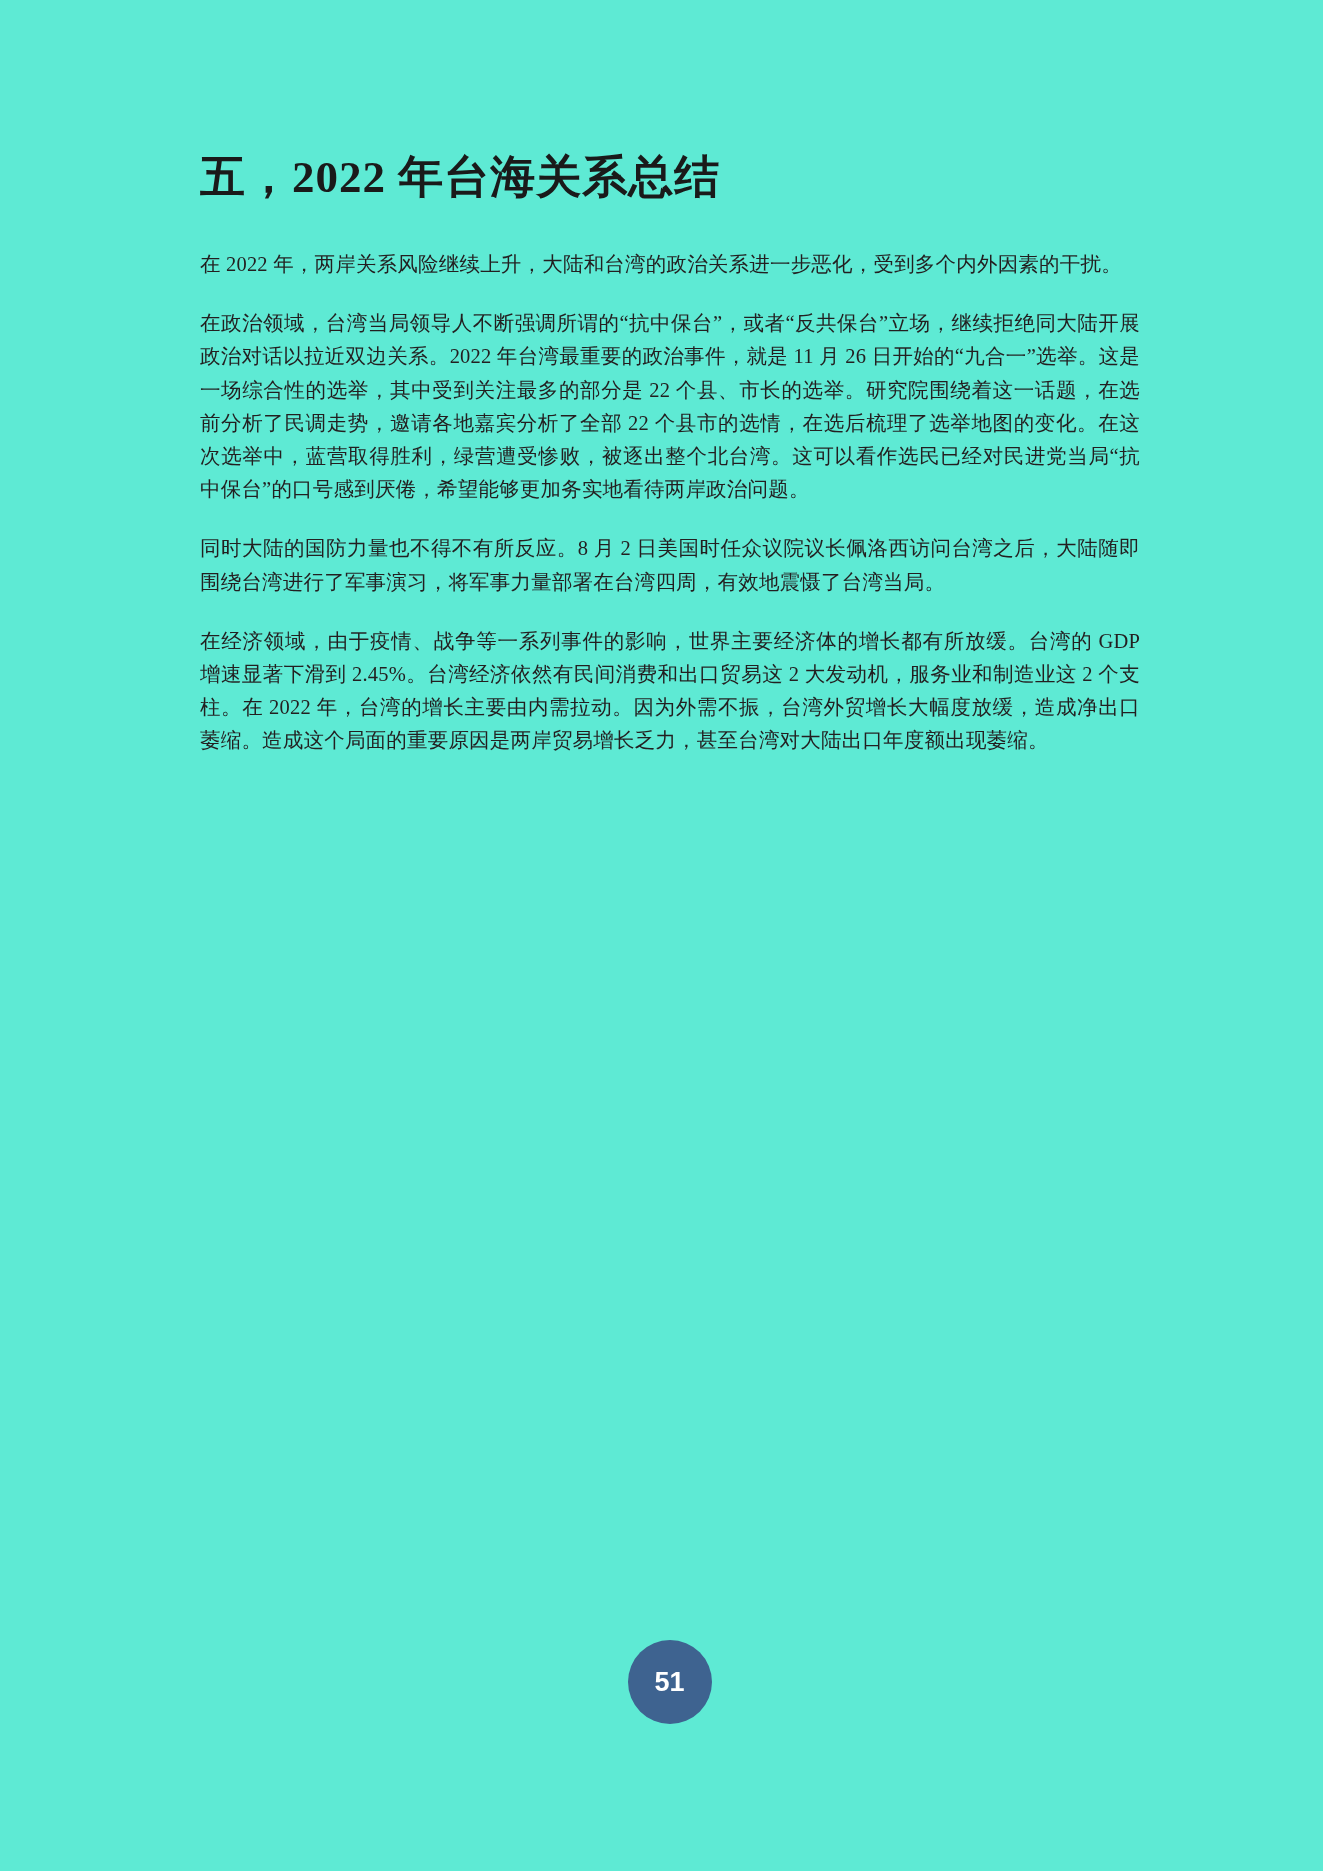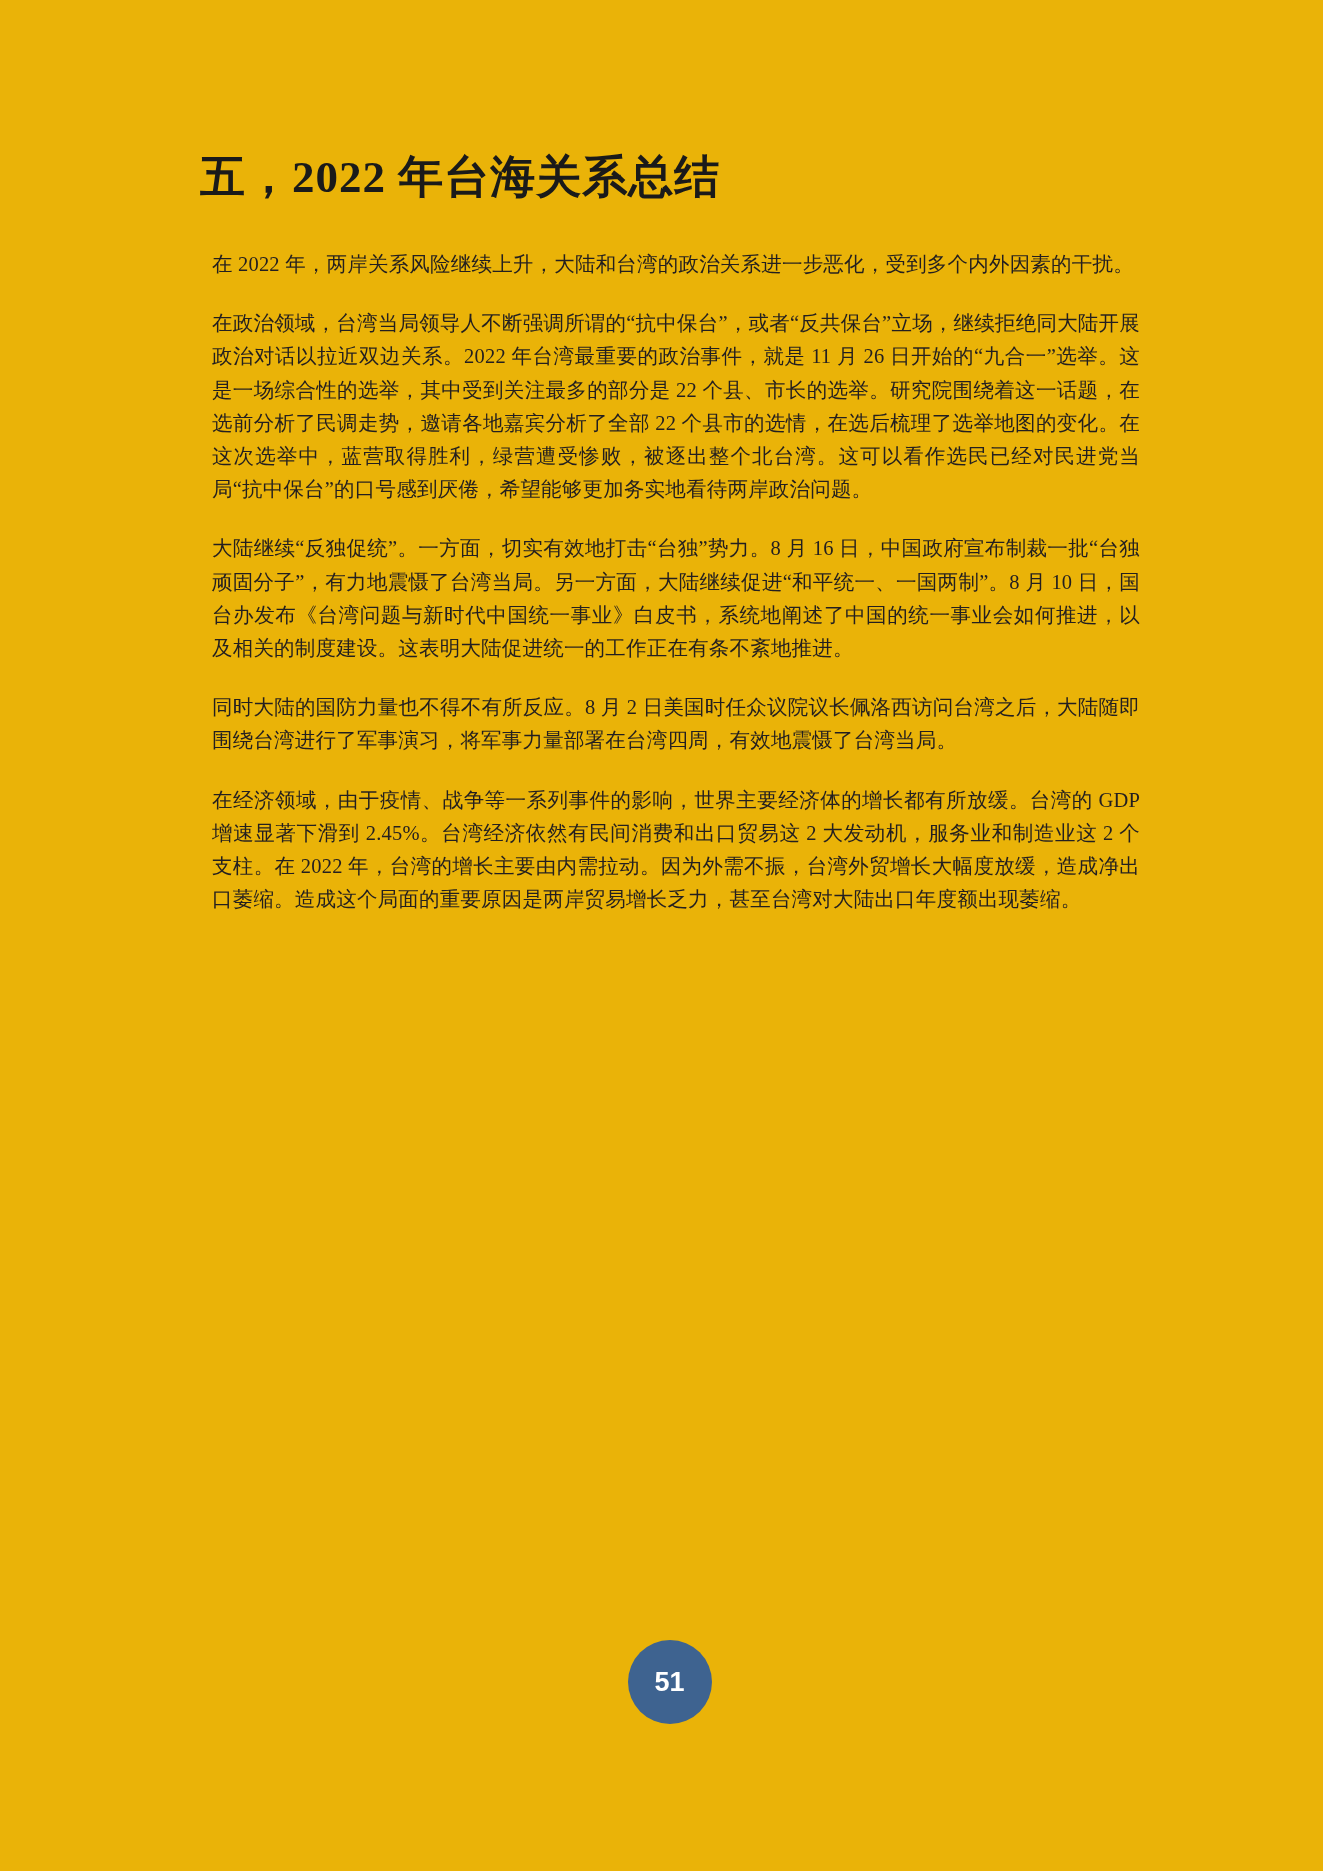--- a/index.html
+++ b/index.html
@@ -13,21 +13,21 @@
     position: relative;
     font-family: "Liberation Serif", "DejaVu Serif", serif;
     color: #231f20;
     overflow: hidden;
   }
   .page {
     position: absolute;
     left: 0; top: 0;
     width: 1323px;
     height: 1871px;
-    background: #eab308;
+    background: #5eead4;
   }
   .content {
     position: absolute;
     left: 200px;
     top: 150px;
     width: 940px;
   }
   .doc-title {
     font-family: "Liberation Serif", "DejaVu Serif", serif;
     font-weight: bold;
@@ -35,21 +35,21 @@
     letter-spacing: 1px;
     color: #1a1a1a;
     margin: 0 0 44px 0;
     line-height: 1.2;
   }
   .para {
     font-size: 20.5px;
     line-height: 1.62;
     text-align: justify;
     text-justify: inter-ideograph;
-    margin: 0 0 26px 12px;
+    margin: 0 0 26px 0;
     color: #231f20;
     letter-spacing: 0.2px;
   }
   .page-number-wrap {
     position: absolute;
     left: 8px;
     top: 1640px;
     width: 1323px;
     display: flex;
     justify-content: center;
@@ -70,21 +70,20 @@
 </style>
 </head>
 <body>
 
 <div class="page">
   <div class="content">
     <h1 class="doc-title">五，2022 年台海关系总结</h1>
 
     <p class="para">在 2022 年，两岸关系风险继续上升，大陆和台湾的政治关系进一步恶化，受到多个内外因素的干扰。</p>
     <p class="para">在政治领域，台湾当局领导人不断强调所谓的“抗中保台”，或者“反共保台”立场，继续拒绝同大陆开展政治对话以拉近双边关系。2022 年台湾最重要的政治事件，就是 11 月 26 日开始的“九合一”选举。这是一场综合性的选举，其中受到关注最多的部分是 22 个县、市长的选举。研究院围绕着这一话题，在选前分析了民调走势，邀请各地嘉宾分析了全部 22 个县市的选情，在选后梳理了选举地图的变化。在这次选举中，蓝营取得胜利，绿营遭受惨败，被逐出整个北台湾。这可以看作选民已经对民进党当局“抗中保台”的口号感到厌倦，希望能够更加务实地看待两岸政治问题。</p>
-    <p class="para">大陆继续“反独促统”。一方面，切实有效地打击“台独”势力。8 月 16 日，中国政府宣布制裁一批“台独顽固分子”，有力地震慑了台湾当局。另一方面，大陆继续促进“和平统一、一国两制”。8 月 10 日，国台办发布《台湾问题与新时代中国统一事业》白皮书，系统地阐述了中国的统一事业会如何推进，以及相关的制度建设。这表明大陆促进统一的工作正在有条不紊地推进。</p>
     <p class="para">同时大陆的国防力量也不得不有所反应。8 月 2 日美国时任众议院议长佩洛西访问台湾之后，大陆随即围绕台湾进行了军事演习，将军事力量部署在台湾四周，有效地震慑了台湾当局。</p>
     <p class="para">在经济领域，由于疫情、战争等一系列事件的影响，世界主要经济体的增长都有所放缓。台湾的 GDP 增速显著下滑到 2.45%。台湾经济依然有民间消费和出口贸易这 2 大发动机，服务业和制造业这 2 个支柱。在 2022 年，台湾的增长主要由内需拉动。因为外需不振，台湾外贸增长大幅度放缓，造成净出口萎缩。造成这个局面的重要原因是两岸贸易增长乏力，甚至台湾对大陆出口年度额出现萎缩。</p>
   </div>
 
   <div class="page-number-wrap">
     <div class="page-number">51</div>
   </div>
 </div>
 
 </body></html>

